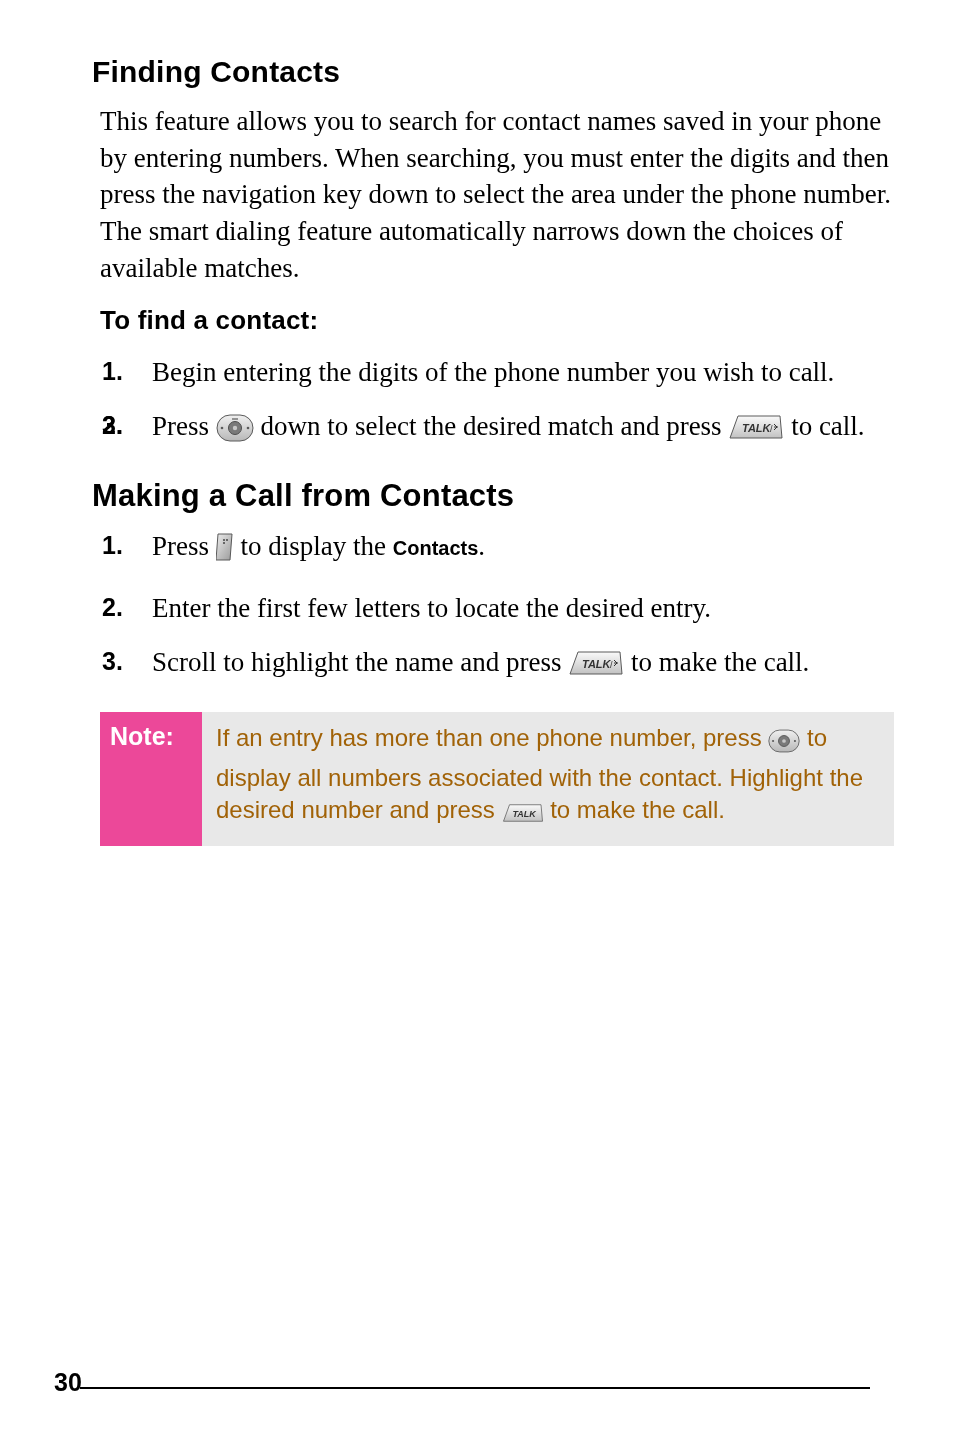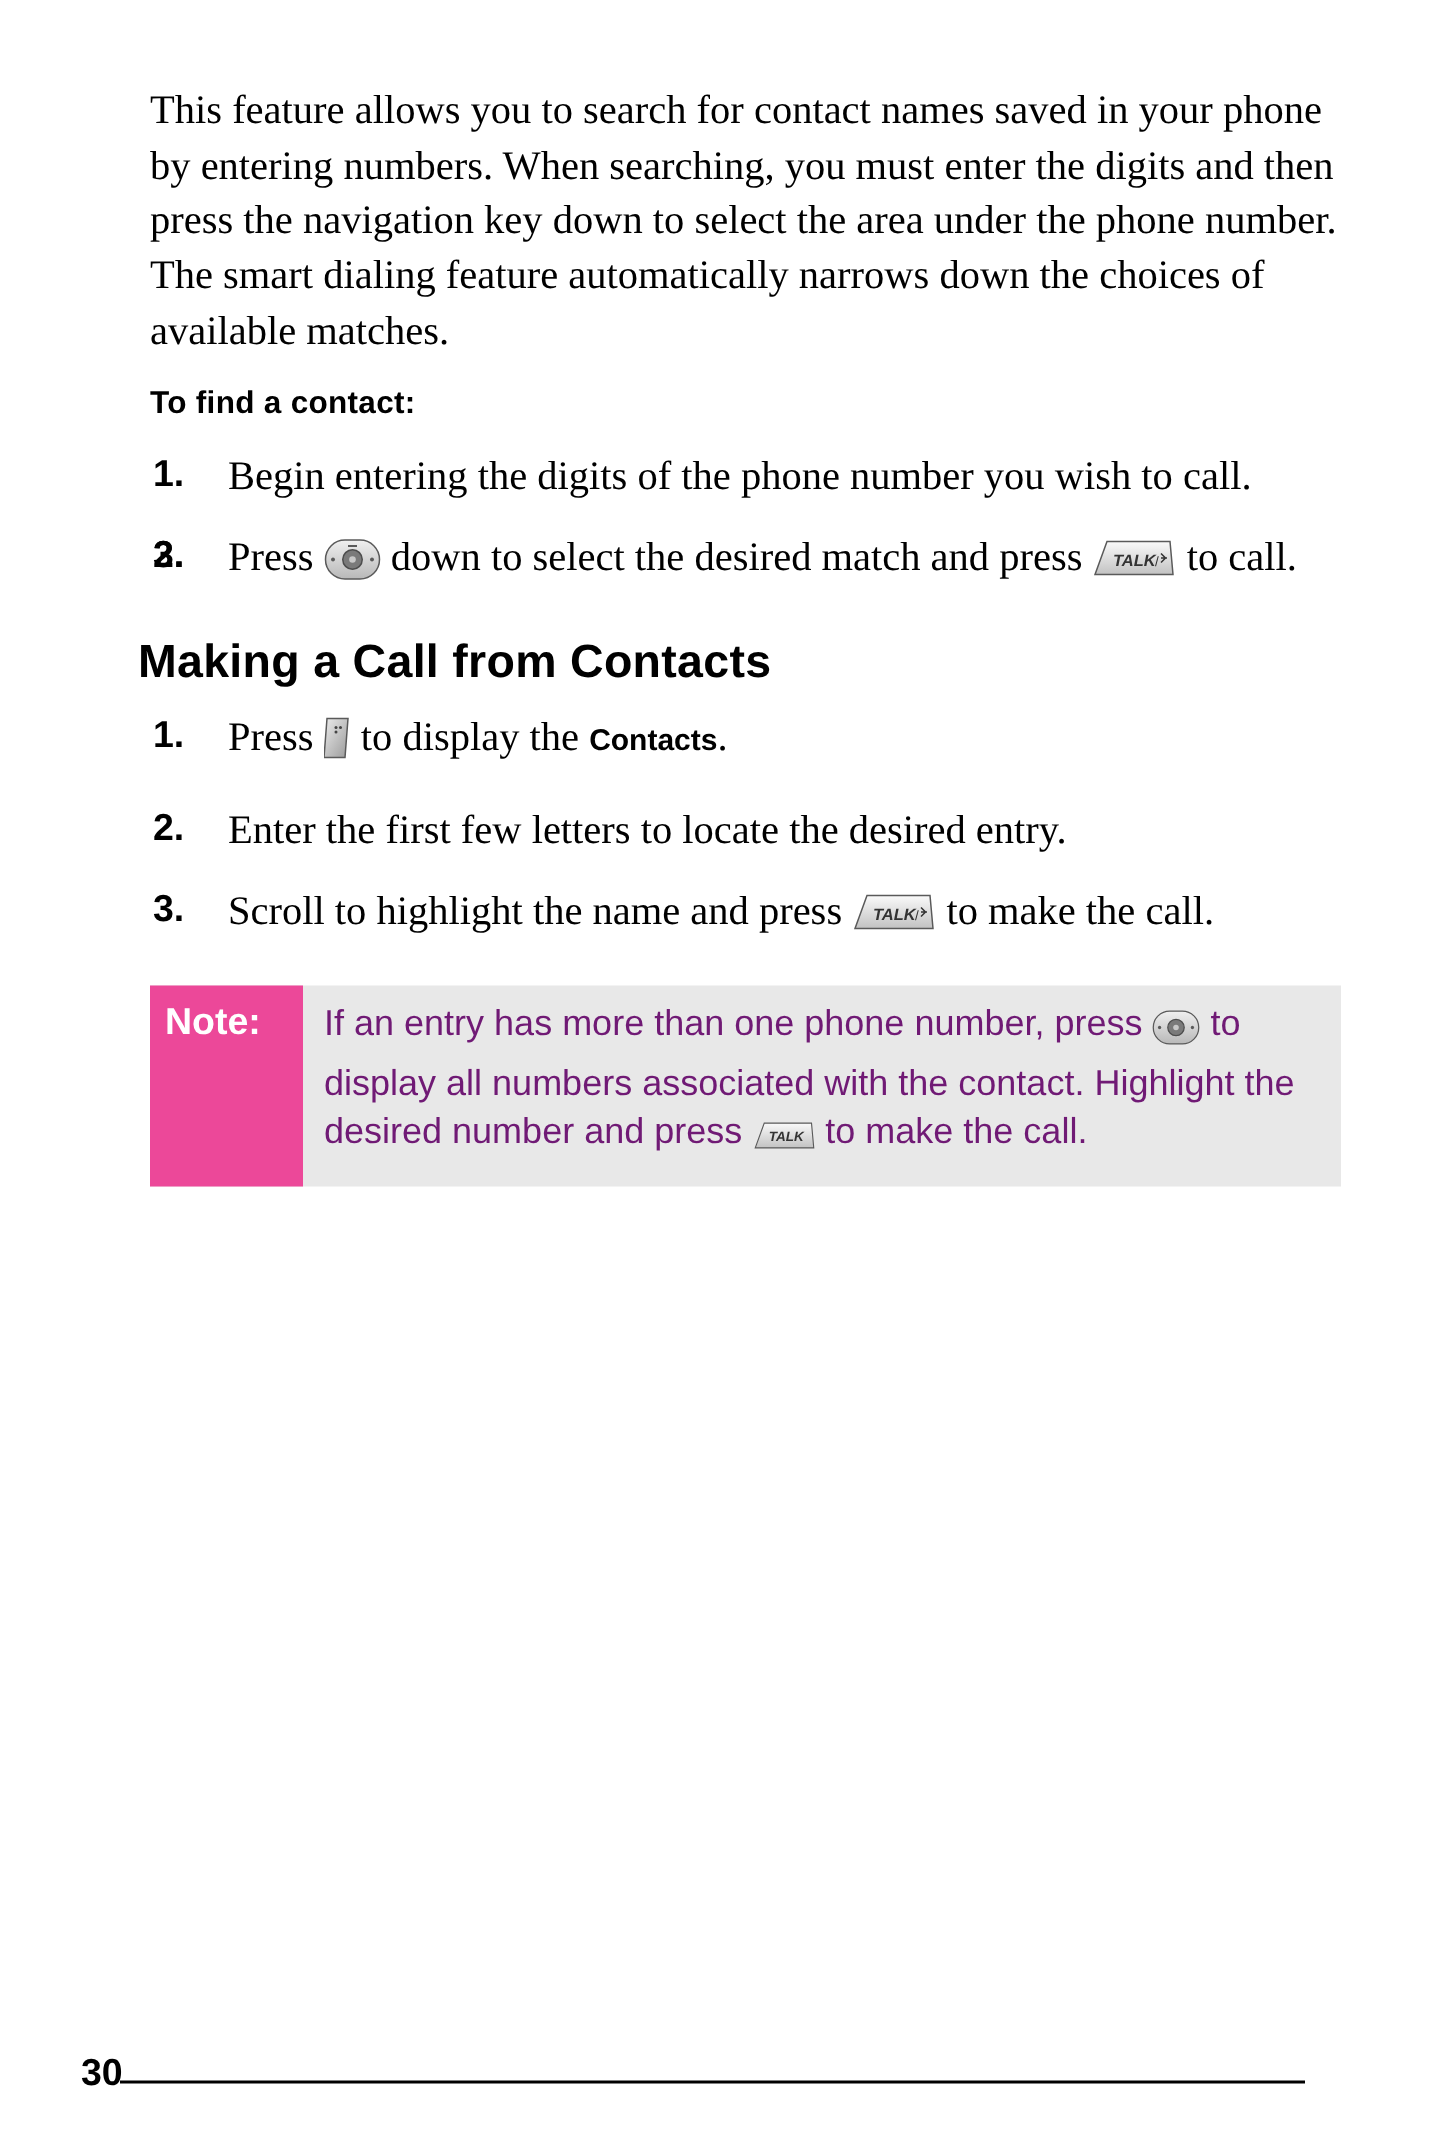--- a/index.html
+++ b/index.html
@@ -26,21 +26,21 @@
     letter-spacing: 0.2px;
   }
   .para {
     font-size: 27px;
     line-height: 1.36;
     margin: 0 0 18px 8px;
   }
   .subheading {
     font-family: 'Helvetica Neue', Helvetica, Arial, sans-serif;
     font-weight: 700;
-    font-size: 21px;
+    font-size: 26px;
     margin: 6px 0 18px 8px;
     letter-spacing: 0.2px;
   }
   ol.steps {
     list-style: none;
     margin: 0;
     padding: 0;
   }
   ol.steps > li {
     position: relative;
@@ -98,21 +98,21 @@
     width: 102px;
     flex-shrink: 0;
     padding: 10px 10px 0 10px;
     box-sizing: border-box;
   }
   .note-body {
     font-family: 'Helvetica Neue', Helvetica, Arial, sans-serif;
     font-size: 24px;
     line-height: 1.36;
     padding: 10px 26px 12px 14px;
-    color: #701a75;
+    color: #a16207;
   }
   .page-num {
     position: absolute;
     left: 54px;
     bottom: 34px;
     font-family: 'Helvetica Neue', Helvetica, Arial, sans-serif;
     font-weight: 700;
     font-size: 25px;
   }
   .page-num-rule {
@@ -146,20 +146,21 @@
     </linearGradient>
     <linearGradient id="softgrad" x1="0" y1="0" x2="1" y2="1">
       <stop offset="0" stop-color="#ededed"></stop>
       <stop offset="1" stop-color="#9a9a9a"></stop>
     </linearGradient>
   </defs>
 </svg>
 
 <div class="page">
 
+  <h2 class="heading">Finding Contacts</h2>
 
   <p class="para">This feature allows you to search for contact names saved in your phone by entering numbers. When searching, you must enter the digits and then press the navigation key down to select the area under the phone number. The smart dialing feature automatically narrows down the choices of available matches.</p>
 
   <p class="subheading">To find a contact:</p>
 
   <ol class="steps">
     <li>
       <span class="num">1.</span>
       <span>Begin entering the digits of the phone number you wish to call.</span>
     </li>

